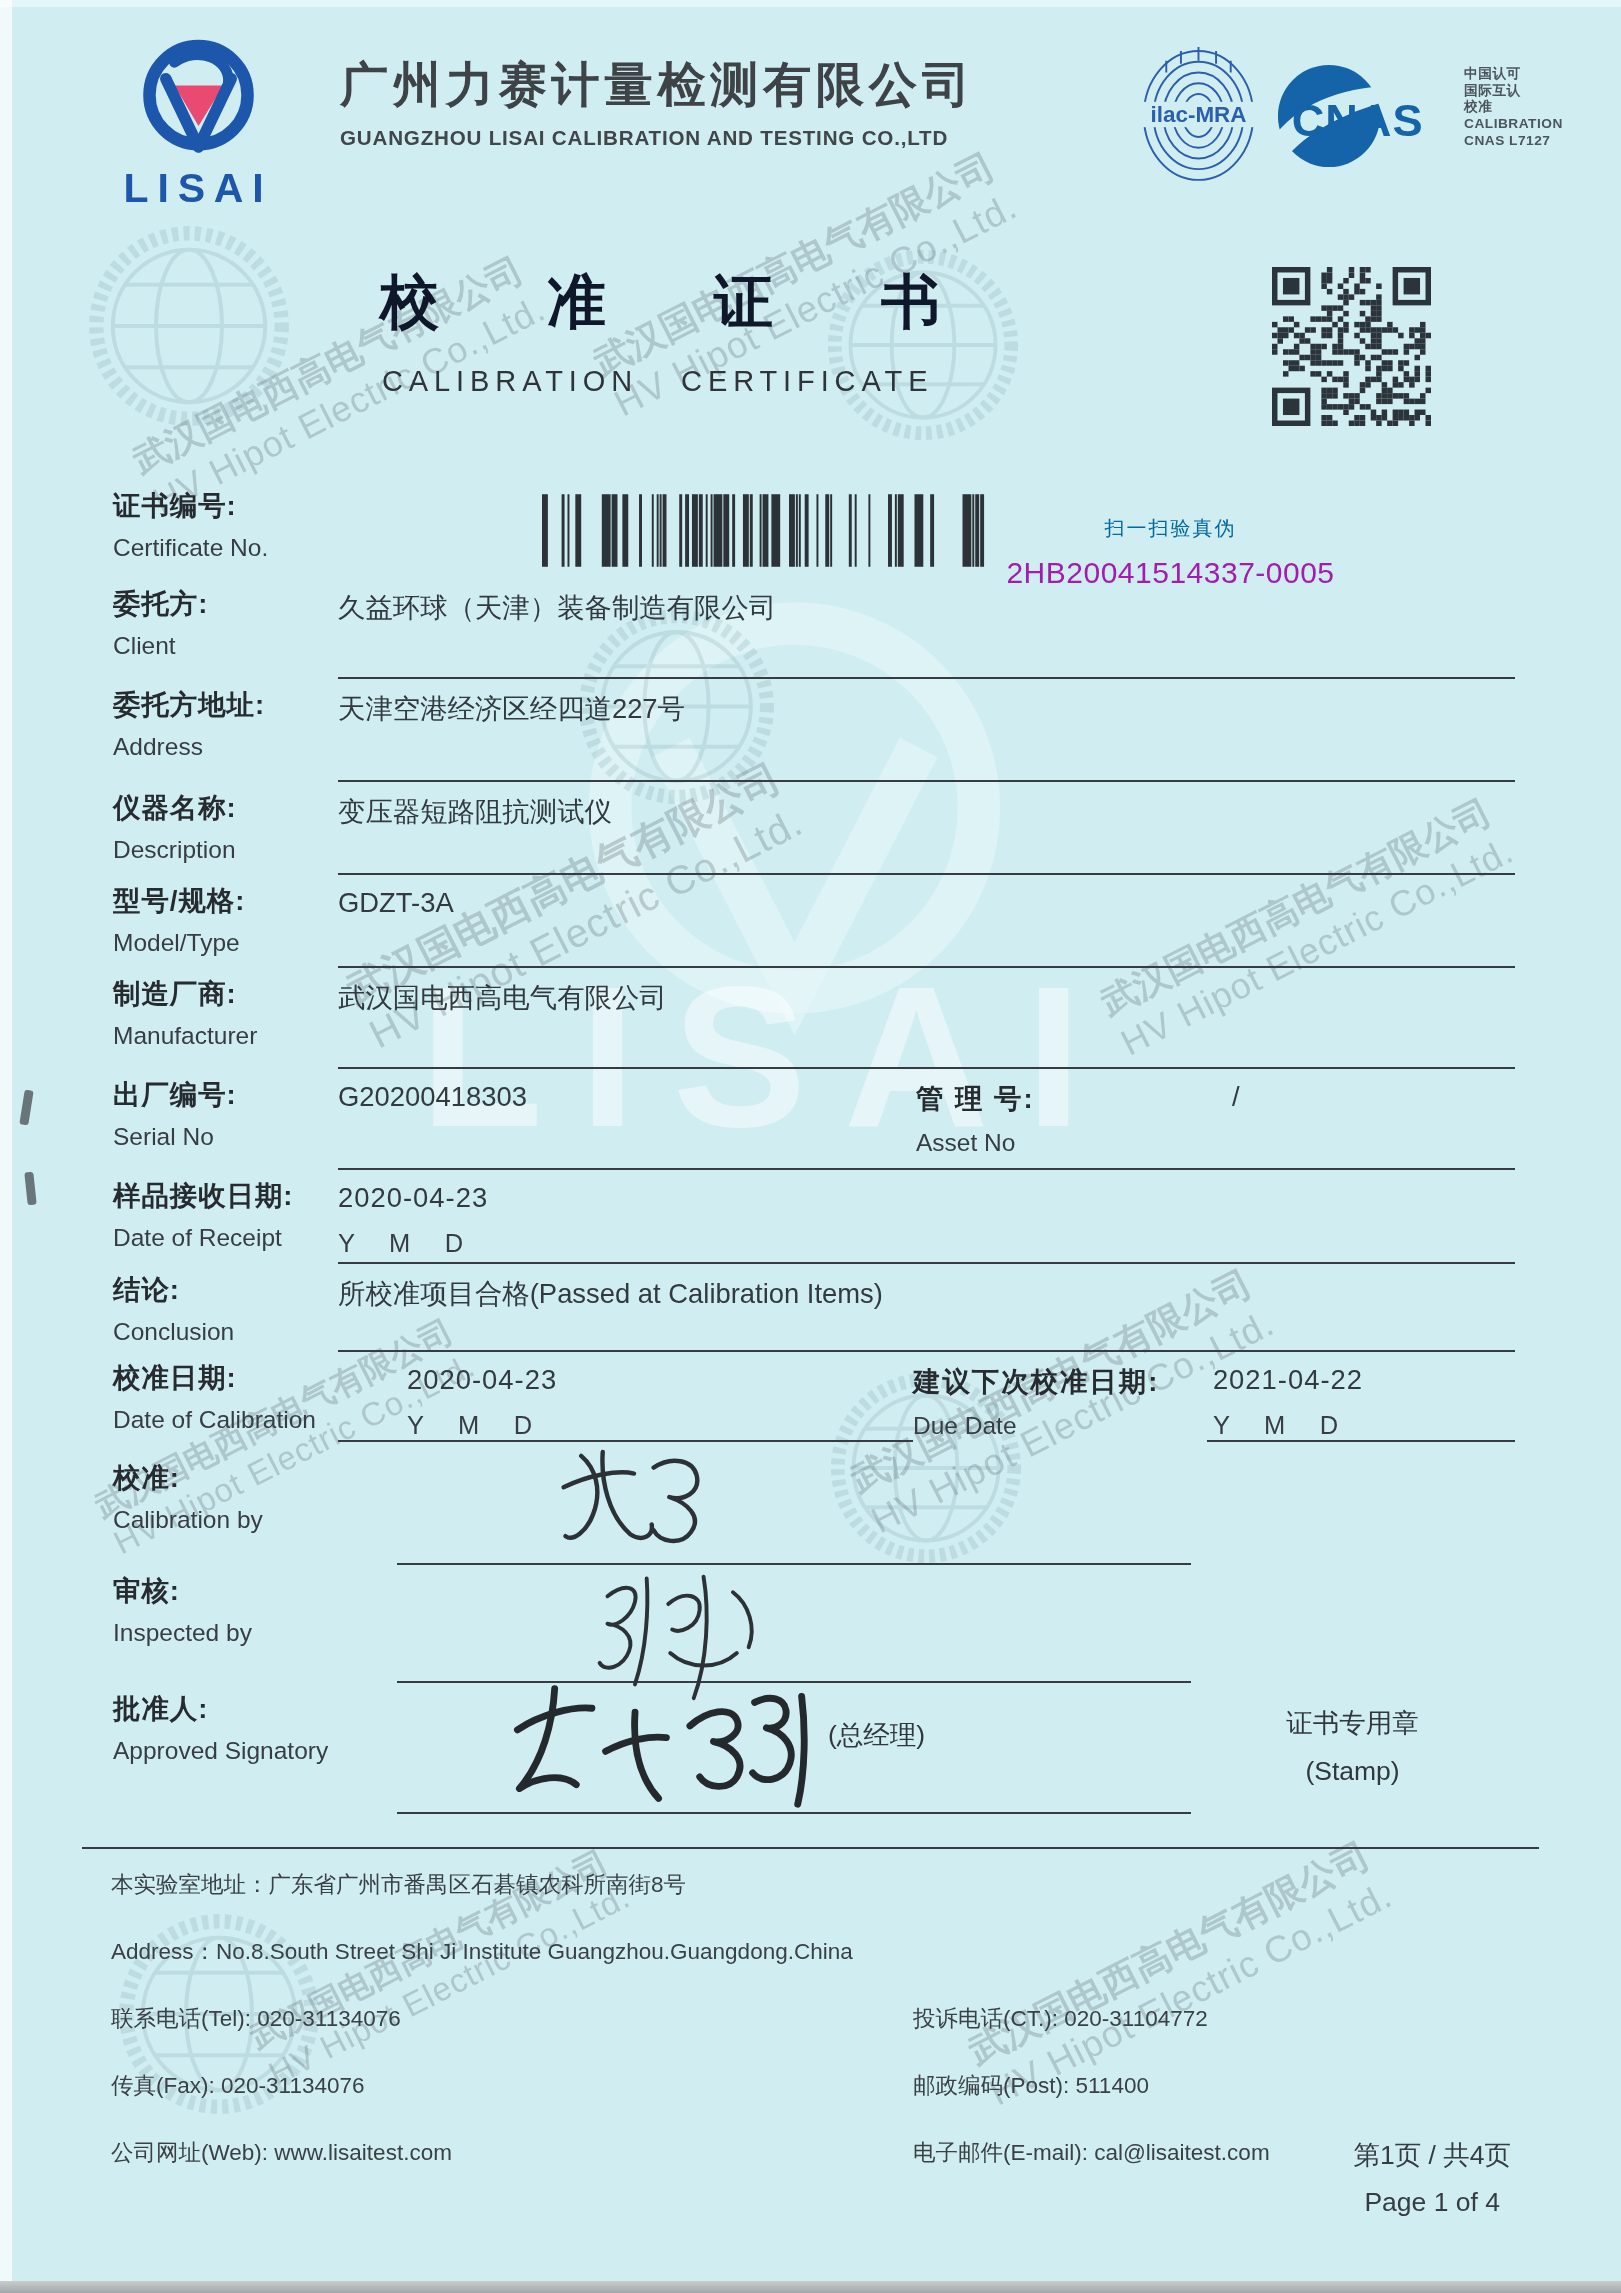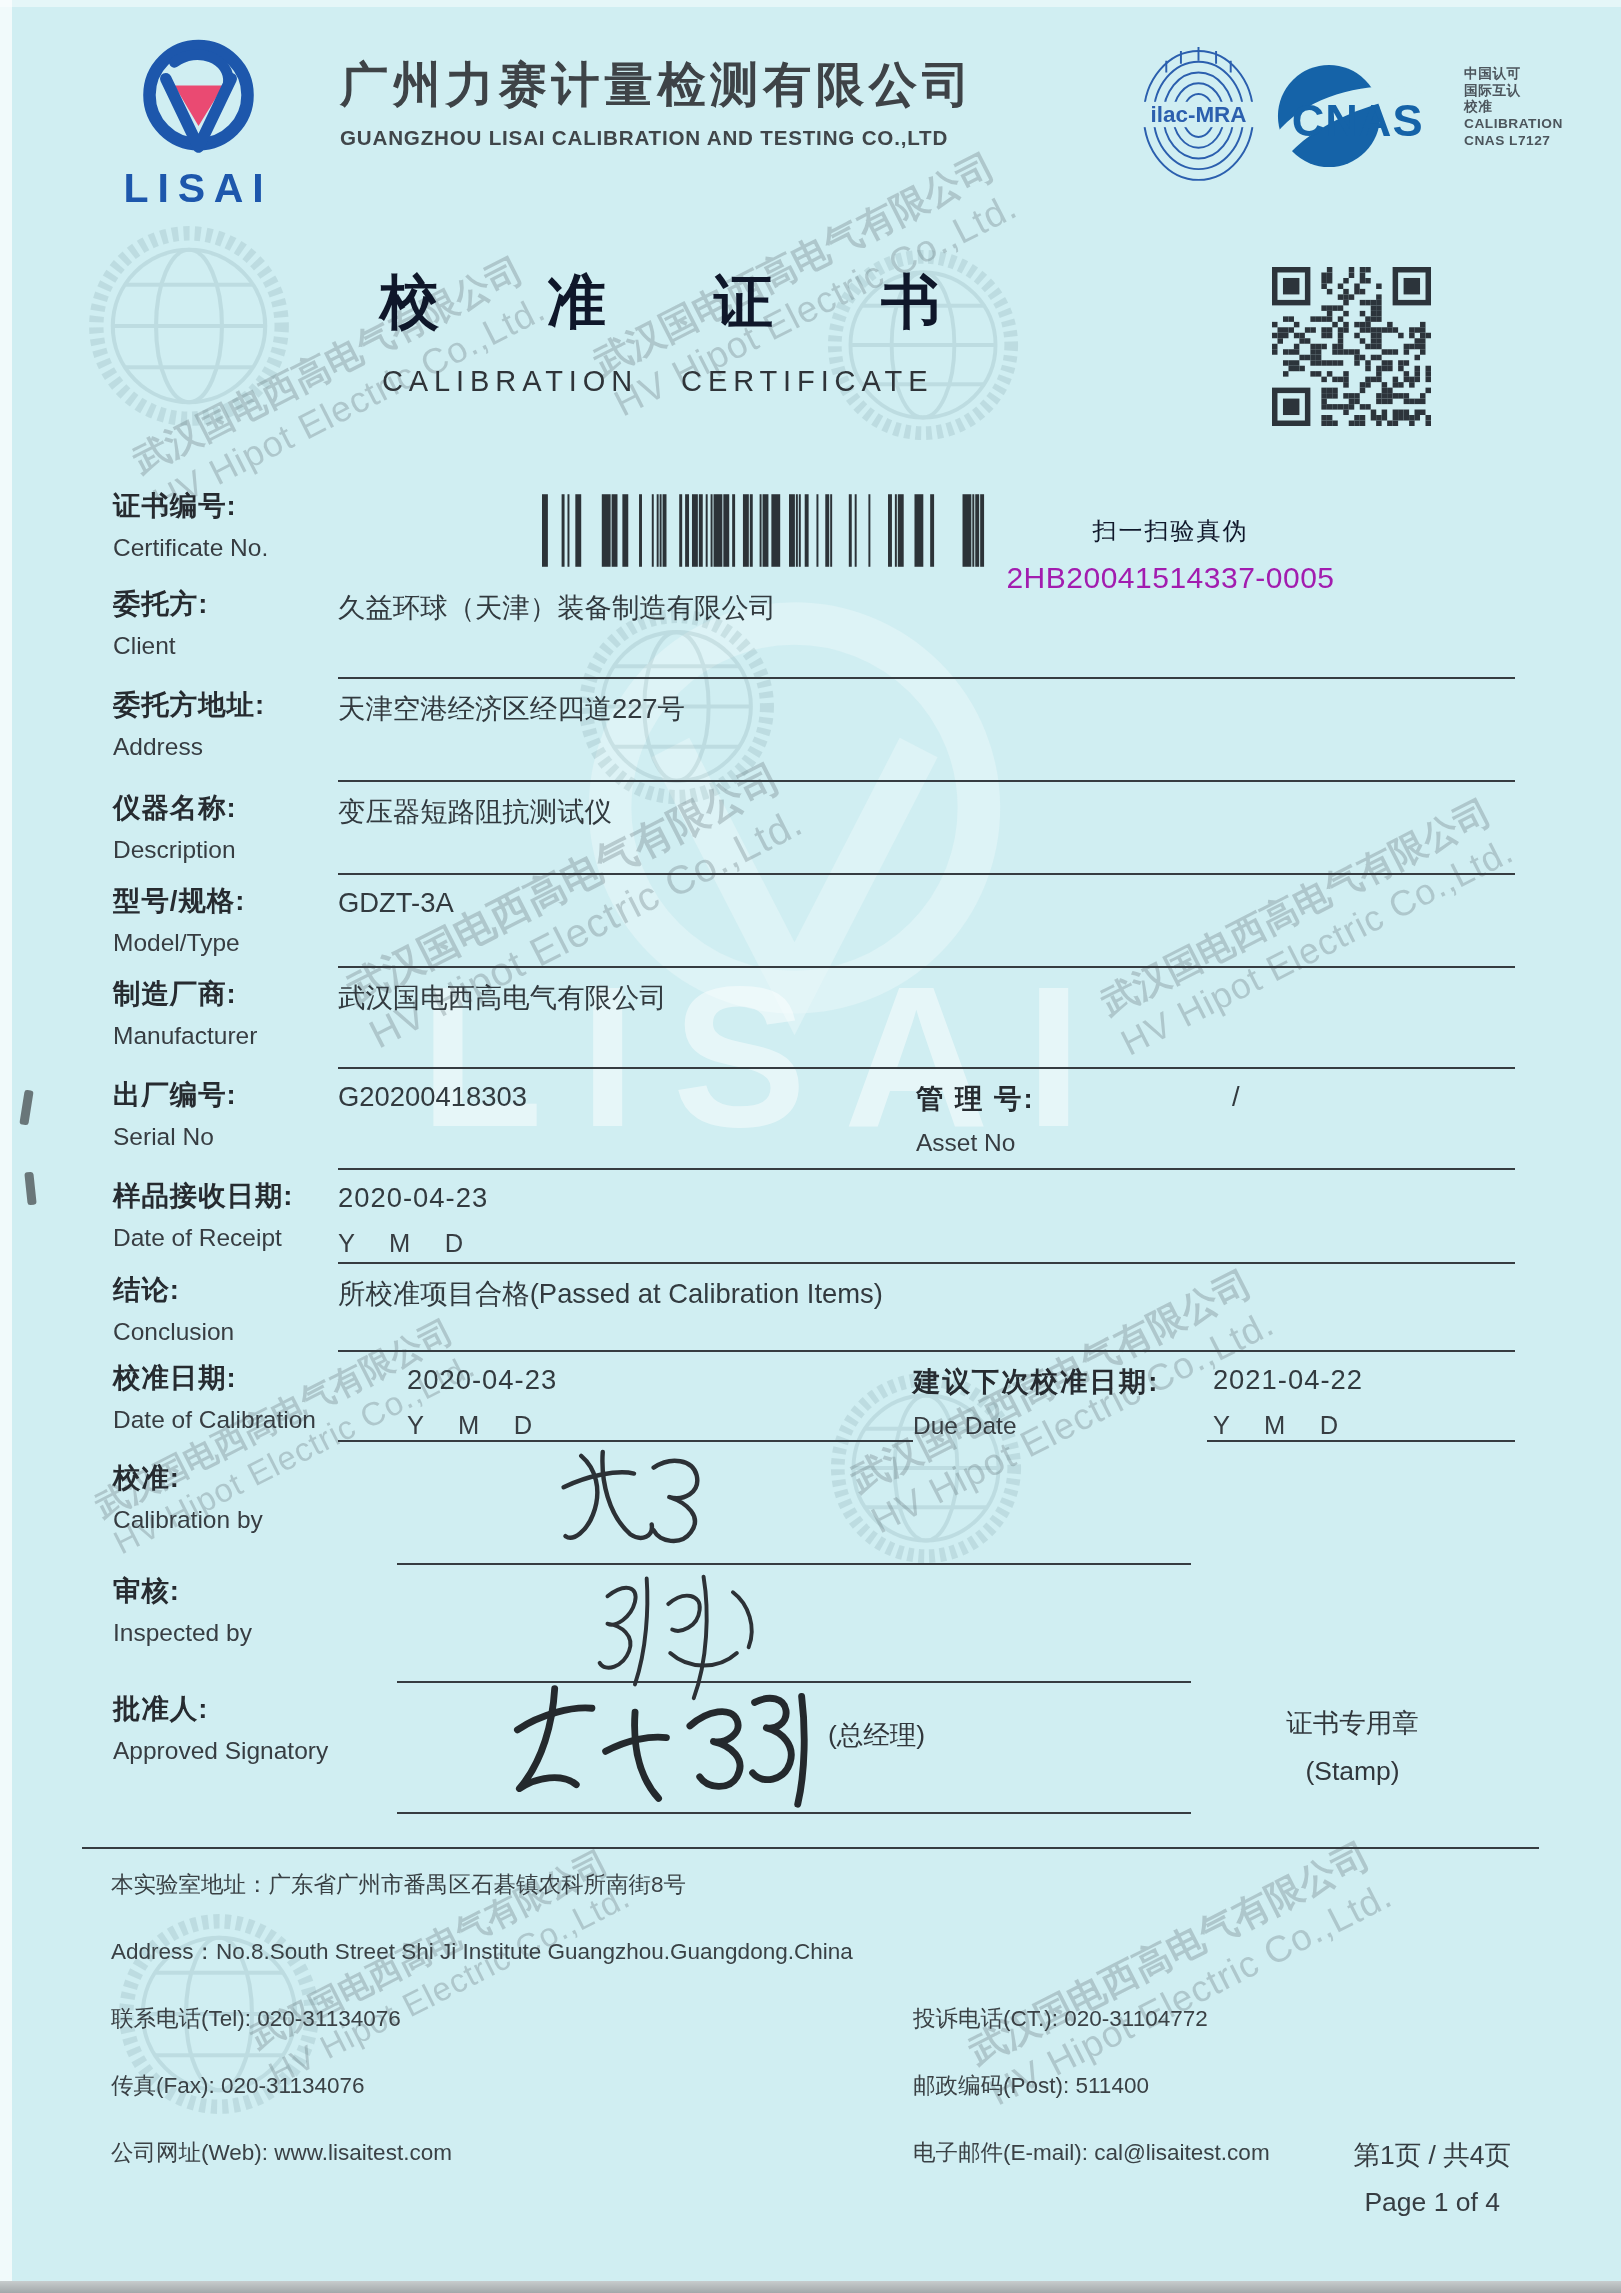--- a/index.html
+++ b/index.html
@@ -59,21 +59,21 @@
   .datecell .d{letter-spacing:1px;}
   .datecell .ymd{margin-top:15.7px;font-size:25.5px;word-spacing:27.4px;color:#373d42;}
   .sigval{margin-left:59px;border-bottom:2.9px solid #363c41;flex:none;width:794px;position:relative;}
   .sigrest{flex:1;border-bottom:none;}
   .sig{position:absolute;}
   .role{position:absolute;left:431px;top:34px;font-size:26.5px;color:#31373c;}
   .stamp{flex:none;width:323px;text-align:center;padding-top:21.6px;font-size:26.5px;color:#31373c;}
   .stamp .s2{margin-top:15.7px;}
   .barcode-wrap{margin-left:204px;margin-top:2px;}
   .verify{flex:none;width:365px;text-align:center;padding-top:23.5px;}
-  .verify .hint{font-size:24px;color:#0f172a;letter-spacing:2px;}
+  .verify .hint{font-size:20px;color:#0369a1;letter-spacing:2px;}
   .verify .num{font-size:30px;color:#a21caf;margin-top:13.7px;letter-spacing:0.5px;white-space:nowrap;}
 
   
   .footer{position:absolute;left:82px;right:82px;top:1847px;z-index:2;
     border-top:2.9px solid #363c41;padding-top:15.7px;font-size:22.5px;color:#3a4145;}
   .footer .frow{display:flex;margin-top:36px;}
   .footer .fl{width:802px;flex:none;padding-left:29px;}
   .footer .fr{flex:1;}
   .footer .addr{padding-left:29px;margin-top:3.9px;}
   .pagenum{position:absolute;right:110px;top:2137px;z-index:2;text-align:center;

